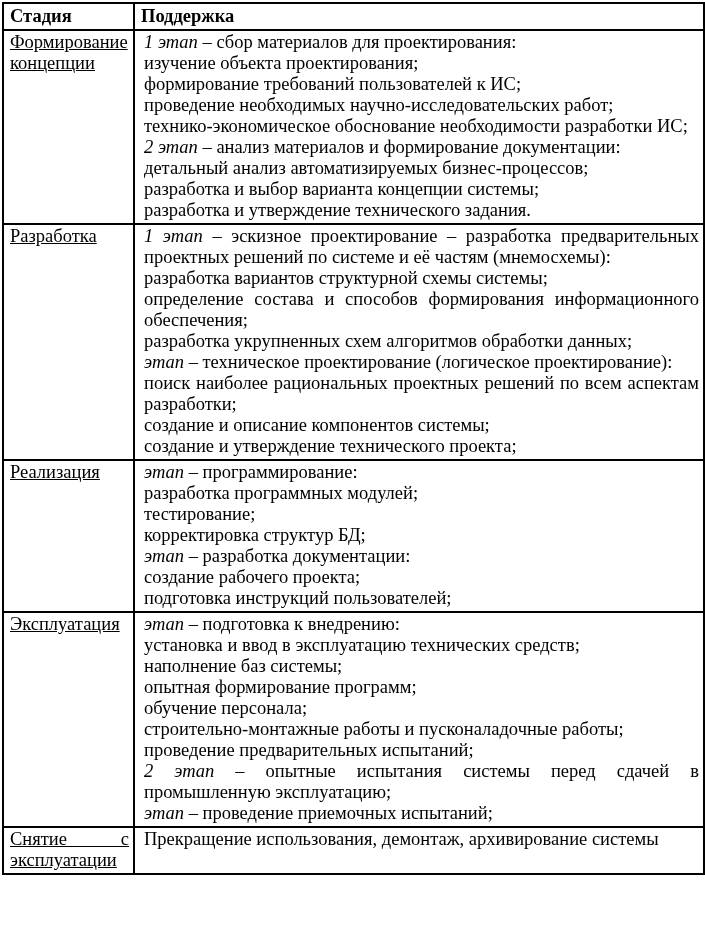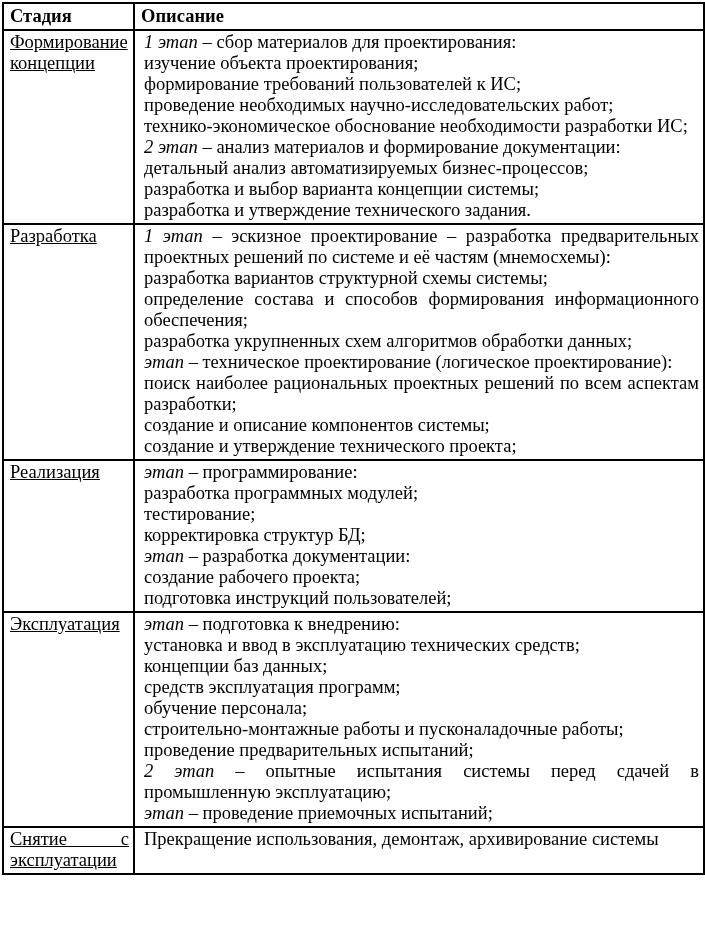--- a/index.html
+++ b/index.html
@@ -59,21 +59,21 @@
 
 <div class="page">
   <table class="stages">
     <colgroup>
       <col class="stage-col">
       <col class="desc-col">
     </colgroup>
     <thead>
       <tr>
         <th>Стадия</th>
-        <th>Описание</th>
+        <th>Поддержка</th>
       </tr>
     </thead>
     <tbody>
         <tr>
           <td class="stage-cell">Формирование концепции</td>
           <td class="desc-cell">
             <div class="desc-line"><em>1 этап</em> – сбор материалов для проектирования:</div>
             <div class="desc-line">изучение объекта проектирования;</div>
             <div class="desc-line">формирование требований пользователей к ИС;</div>
             <div class="desc-line">проведение необходимых научно-исследовательских работ;</div>
@@ -107,22 +107,22 @@
             <div class="desc-line"><em>этап</em> – разработка документации:</div>
             <div class="desc-line">создание рабочего проекта;</div>
             <div class="desc-line">подготовка инструкций пользователей;</div>
           </td>
         </tr>
         <tr>
           <td class="stage-cell">Эксплуатация</td>
           <td class="desc-cell">
             <div class="desc-line"><em>этап</em> – подготовка к внедрению:</div>
             <div class="desc-line">установка и ввод в эксплуатацию технических средств;</div>
-            <div class="desc-line">концепции баз данных;</div>
-            <div class="desc-line">средств эксплуатация программ;</div>
+            <div class="desc-line">наполнение баз системы;</div>
+            <div class="desc-line">опытная формирование программ;</div>
             <div class="desc-line">обучение персонала;</div>
             <div class="desc-line">строительно-монтажные работы и пусконаладочные работы;</div>
             <div class="desc-line">проведение предварительных испытаний;</div>
             <div class="desc-line"><em>2 этап</em> – опытные испытания системы перед сдачей в промышленную эксплуатацию;</div>
             <div class="desc-line"><em>этап</em> – проведение приемочных испытаний;</div>
           </td>
         </tr>
         <tr>
           <td class="stage-cell">Снятие с эксплуатации</td>
           <td class="desc-cell">

